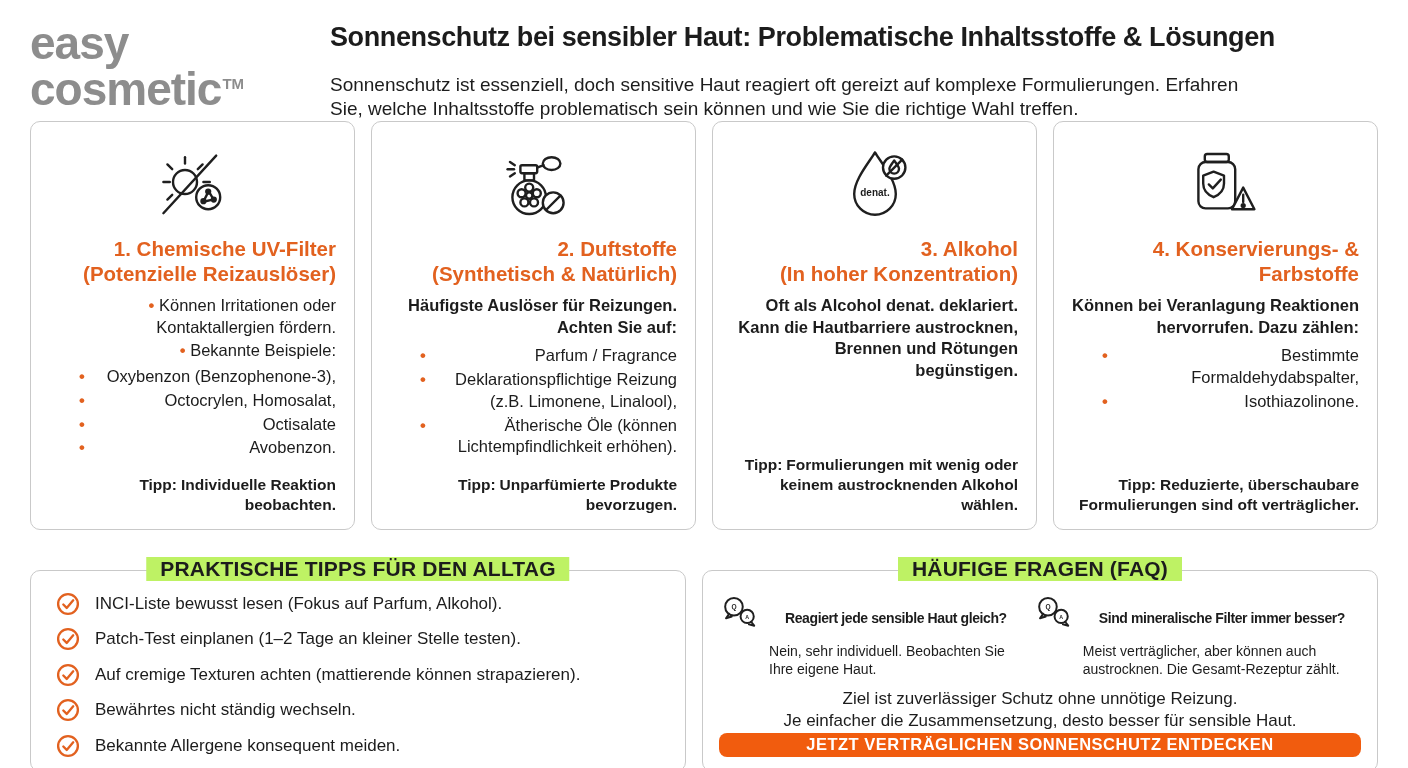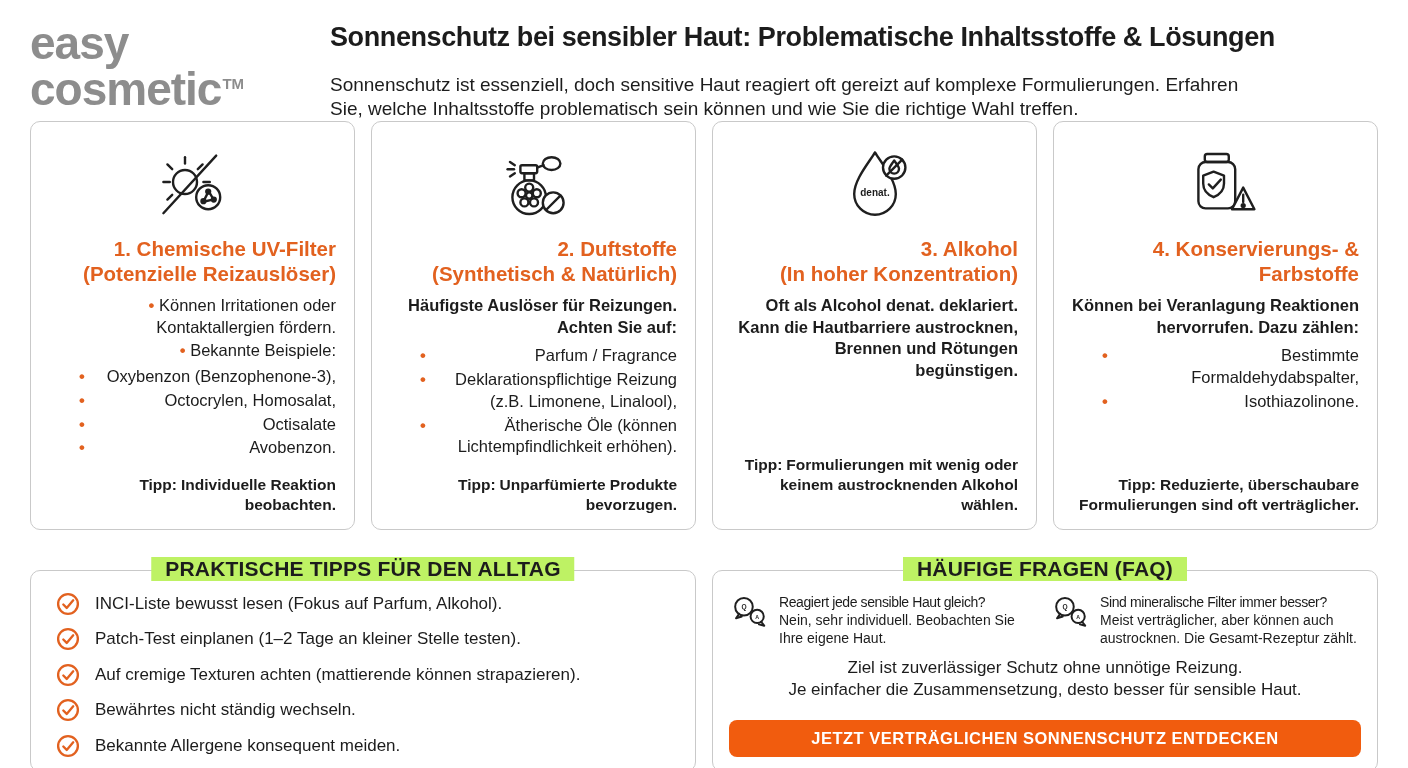--- a/index.html
+++ b/index.html
@@ -51,21 +51,21 @@
   .tips-body{height:100%;padding:20px 24px 12px;display:flex;flex-direction:column;justify-content:space-between;}
   .tip-row{display:flex;align-items:center;gap:14px;font-size:17px;line-height:1.2;}
   svg.check-ic{width:26px;height:26px;flex:0 0 auto;stroke:var(--accent);fill:none;stroke-width:9;stroke-linecap:round;stroke-linejoin:round;}
 
   .faq-body{height:100%;padding:22px 16px 14px;display:flex;flex-direction:column;}
   .faq-grid{display:grid;grid-template-columns:1fr 1fr;gap:10px;}
   .faq-item{display:flex;gap:6px;}
   .faq-item svg{width:44px;height:37px;flex:0 0 auto;margin-top:1px;stroke-width:4.5;}
   .qt{font-size:15px;}
   .at{font-size:12px;}
-  .q{margin:0;font-weight:400;font-size:14px;line-height:1.3;white-space:nowrap;letter-spacing:-0.4px;}
+  .q{margin:16px;font-weight:700;font-size:14px;line-height:1.3;white-space:nowrap;letter-spacing:-0.4px;text-align:center;}
   .a{margin:1px 0 0;font-size:14px;line-height:1.28;}
   .conclusion{text-align:center;font-size:17px;line-height:1.32;margin:9px 0 0;}
   .cta{margin-top:auto;height:37px;border:none;border-radius:8px;background:var(--btn);color:#fff;
        font-family:inherit;font-weight:700;font-size:16.5px;letter-spacing:0.5px;cursor:pointer;}
 </style>
 </head>
 <body>
 
 <div class="page">
 

